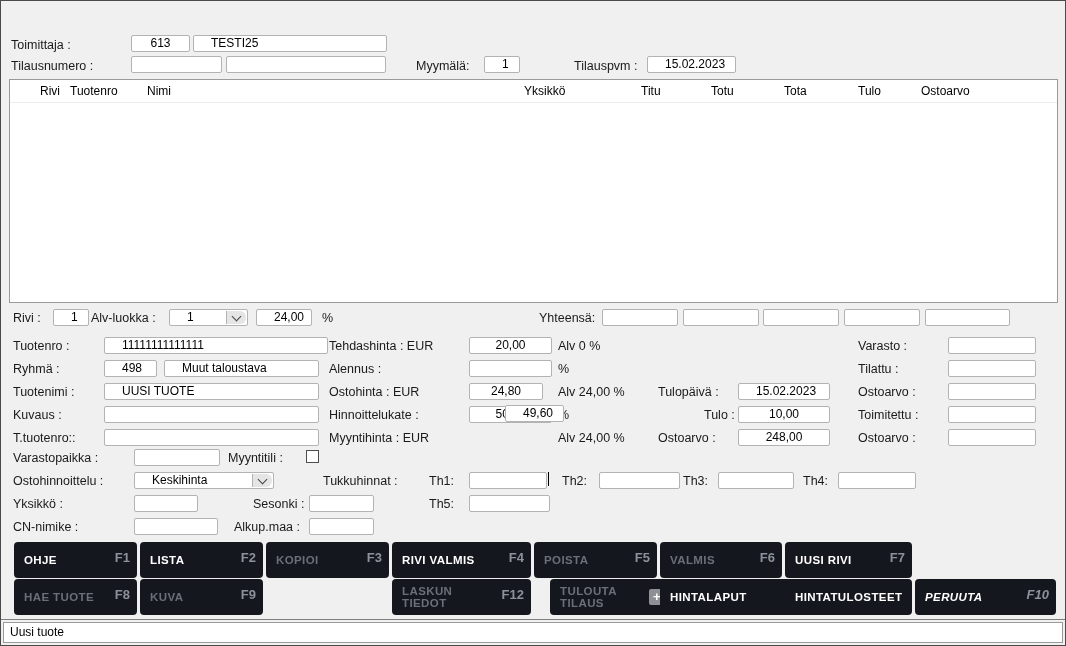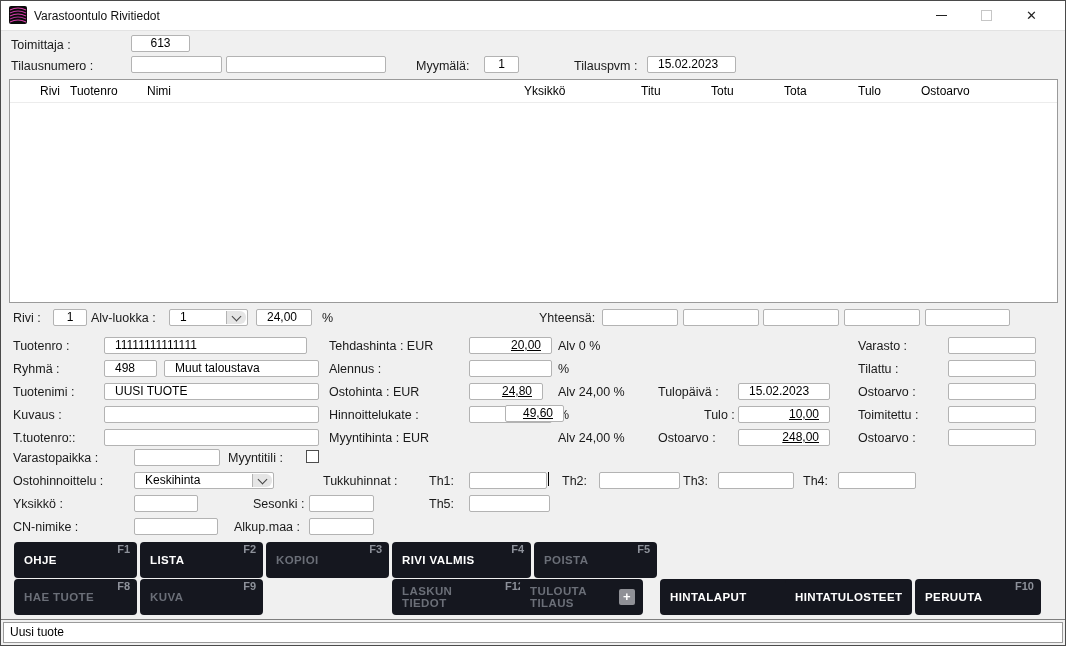--- a/index.html
+++ b/index.html
@@ -5,66 +5,47 @@
   html,body{margin:0;padding:0;background:#d7d7d7;font-family:"Liberation Sans",sans-serif;}
   #win{position:relative;width:1066px;height:646px;background:#f0f0f0;border:1px solid #4a4a4a;box-sizing:border-box;overflow:hidden;}
   .titlebar{position:absolute;left:0;top:0;width:100%;height:29px;background:#ffffff;border-bottom:1px solid #e3e3e3;}
   .app-icon{position:absolute;left:8px;top:5px;width:18px;height:18px;}
   .title-text{position:absolute;left:33px;top:8px;font-size:12px;color:#111;white-space:nowrap;}
   .winctl{position:absolute;top:0;width:45px;height:29px;display:flex;align-items:center;justify-content:center;}
   .min-glyph{width:11px;height:1px;background:#222;}
   .max-glyph{width:9px;height:9px;border:1px solid #c6c6c6;background:#fff;}
   .close-glyph{font-size:13px;color:#222;line-height:13px;}
   .lbl{position:absolute;font-size:12.5px;color:#1a1a1a;white-space:nowrap;}
-  .fld{position:absolute;height:17px;background:#fff;border:1px solid #b3b3b3;border-radius:2px;font-size:12px;line-height:15px;padding:0 10px;box-sizing:border-box;color:#000;white-space:nowrap;overflow:hidden;}
+  .fld{position:absolute;height:17px;background:#fff;border:1px solid #b3b3b3;border-radius:2px;font-size:12px;line-height:15px;padding:0 17px;box-sizing:border-box;color:#000;white-space:nowrap;overflow:hidden;}
   .fld.center{text-align:center;}
-  .fld.right{text-align:right;text-decoration:underline;}
+  .fld.right{text-align:center;}
   .dd-arrow{position:absolute;right:1px;top:1px;bottom:1px;width:19px;background:#e5e5e5;border-left:1px solid #b3b3b3;border-radius:0 6px 6px 0;display:flex;align-items:center;justify-content:center;}
   .chev{width:6px;height:6px;border-right:1.4px solid #444;border-bottom:1.4px solid #444;transform:rotate(45deg);margin-top:-3px;}
   .tbl{position:absolute;left:8px;top:78px;width:1049px;height:224px;background:#fff;border:1px solid #9a9a9a;box-sizing:border-box;}
   .tbl .hdr{position:absolute;top:4px;font-size:12px;color:#000;white-space:nowrap;}
   .tbl .hline{position:absolute;top:22px;left:0;right:0;height:1px;background:#ececec;}
   .checkbox{position:absolute;width:13px;height:13px;background:#fff;border:1px solid #4d4d4d;box-sizing:border-box;}
   .caret{position:absolute;width:1px;height:14px;background:#000;}
   .btn{position:absolute;height:36px;background:#15171f;border-radius:4px;color:#fff;font-weight:bold;font-size:11.5px;letter-spacing:.4px;display:flex;align-items:center;padding-left:10px;box-sizing:border-box;cursor:pointer;}
   .btn.disabled{color:#6b6f78;}
-  .btn .fkey{position:absolute;top:1px;right:7px;font-size:11px;font-weight:bold;color:#8d919a;letter-spacing:0;}
+  .btn .fkey{position:absolute;top:8px;right:7px;font-size:13px;font-weight:bold;color:#8d919a;letter-spacing:0;}
   .btn.wrap span.bl{display:inline-block;width:72px;line-height:12px;white-space:normal;}
   .plus-badge{position:absolute;right:8px;top:10px;width:16px;height:16px;background:#8f9096;border-radius:2px;color:#fff;font-weight:bold;font-size:13px;line-height:15px;text-align:center;}
   .statusbar{position:absolute;left:0;right:0;bottom:0;height:25px;background:#f0f0f0;border-top:1px solid #7e7e7e;}
   .status-fld{position:absolute;left:2px;right:2px;top:2px;bottom:2px;background:#fff;border:1px solid #9a9a9a;box-sizing:border-box;font-size:12px;color:#000;line-height:18px;padding-left:6px;}
 </style>
 </head>
 <body>
 
 <div id="win">
 
-  <div class="titlebar">
-    <svg class="app-icon" viewBox="0 0 18 18">
-      <rect x="0" y="0" width="18" height="18" rx="2" fill="#0a0a0a"></rect>
-      <path d="M1,4 Q9,0 17,4" stroke="#d63ea8" stroke-width="1.2" fill="none"></path>
-      <path d="M1,7 Q9,3 17,7" stroke="#c038a0" stroke-width="1.2" fill="none"></path>
-      <path d="M1,10 Q9,6 17,10" stroke="#d63ea8" stroke-width="1.2" fill="none"></path>
-      <path d="M1,13 Q9,9 17,13" stroke="#b03295" stroke-width="1.2" fill="none"></path>
-      <path d="M1,16 Q9,12 17,16" stroke="#d63ea8" stroke-width="1.2" fill="none"></path>
-    </svg>
-    <span class="title-text">Varastoontulo Rivitiedot</span>
-    <div class="winctl" style="left:918px;">
-        <span class="min-glyph"></span>
-      </div>
-    <div class="winctl" style="left:963px;">
-        <span class="max-glyph"></span>
-      </div>
-    <div class="winctl" style="left:1008px;">
-        <span class="close-glyph">✕</span>
-      </div>
-  </div>
 
   <span class="lbl" style="left:10px;top:37px;">Toimittaja :</span>
   <div class="fld center" style="left:130px;top:34px;width:59px;">613</div>
+  <div class="fld" style="left:192px;top:34px;width:194px;">TESTI25</div>
 
   <span class="lbl" style="left:10px;top:58px;">Tilausnumero :</span>
   <div class="fld" style="left:130px;top:55px;width:91px;"></div>
   <div class="fld" style="left:225px;top:55px;width:160px;"></div>
 
   <span class="lbl" style="left:415px;top:58px;">Myymälä:</span>
   <div class="fld center" style="left:483px;top:55px;width:35px;">1</div>
 
   <span class="lbl" style="left:573px;top:58px;">Tilauspvm :</span>
   <div class="fld" style="left:646px;top:55px;width:89px;">15.02.2023</div>
@@ -95,21 +76,21 @@
   <span class="lbl" style="left:321px;top:310px;">%</span>
 
   <span class="lbl" style="left:538px;top:310px;">Yhteensä:</span>
   <div class="fld" style="left:601px;top:308px;width:76px;"></div>
   <div class="fld" style="left:682px;top:308px;width:76px;"></div>
   <div class="fld" style="left:762px;top:308px;width:76px;"></div>
   <div class="fld" style="left:843px;top:308px;width:76px;"></div>
   <div class="fld" style="left:924px;top:308px;width:85px;"></div>
 
   <span class="lbl" style="left:12px;top:338px;">Tuotenro :</span>
-  <div class="fld" style="left:103px;top:336px;width:203px;">11111111111111</div>
+  <div class="fld" style="left:103px;top:336px;width:224px;">11111111111111</div>
 
   <span class="lbl" style="left:12px;top:361px;">Ryhmä :</span>
   <div class="fld" style="left:103px;top:359px;width:53px;">498</div>
   <div class="fld" style="left:163px;top:359px;width:155px;">Muut taloustava</div>
 
   <span class="lbl" style="left:12px;top:384px;">Tuotenimi :</span>
   <div class="fld" style="left:103px;top:382px;width:215px;">UUSI TUOTE</div>
 
   <span class="lbl" style="left:12px;top:407px;">Kuvaus :</span>
   <div class="fld" style="left:103px;top:405px;width:215px;"></div>
@@ -209,44 +190,52 @@
       <span class="fkey">F3</span>
   </div>
   <div class="btn" style="left:391px;top:541px;width:139px;">
     <span>RIVI VALMIS</span>
       <span class="fkey">F4</span>
   </div>
   <div class="btn disabled" style="left:533px;top:541px;width:123px;">
     <span>POISTA</span>
       <span class="fkey">F5</span>
   </div>
+  <div class="btn disabled" style="left:659px;top:541px;width:122px;">
+    <span>VALMIS</span>
+      <span class="fkey">F6</span>
+  </div>
+  <div class="btn" style="left:784px;top:541px;width:127px;">
+    <span>UUSI RIVI</span>
+      <span class="fkey">F7</span>
+  </div>
 
   <div class="btn disabled" style="left:13px;top:578px;width:123px;">
     <span>HAE TUOTE</span>
       <span class="fkey">F8</span>
   </div>
   <div class="btn disabled" style="left:139px;top:578px;width:123px;">
     <span>KUVA</span>
       <span class="fkey">F9</span>
   </div>
   <div class="btn disabled wrap" style="left:391px;top:578px;width:139px;">
     <span class="bl">LASKUN TIEDOT</span>
       <span class="fkey">F12</span>
   </div>
-  <div class="btn disabled wrap" style="left:519px;top:578px;width:123px;">
+  <div class="btn disabled wrap" style="left:549px;top:578px;width:123px;">
     <span class="bl">TULOUTA TILAUS</span>
     <span class="plus-badge">+</span>
   </div>
   <div class="btn" style="left:659px;top:578px;width:142px;">
     <span>HINTALAPUT</span>
   </div>
   <div class="btn" style="left:784px;top:578px;width:127px;">
     <span>HINTATULOSTEET</span>
   </div>
-  <div class="btn" style="left:914px;top:578px;width:126px;">
+  <div class="btn" style="left:914px;top:578px;width:141px;font-style:italic;">
     <span>PERUUTA</span>
       <span class="fkey">F10</span>
   </div>
 
   <div class="statusbar">
     <div class="status-fld">Uusi tuote</div>
   </div>
 
 </div>
 

